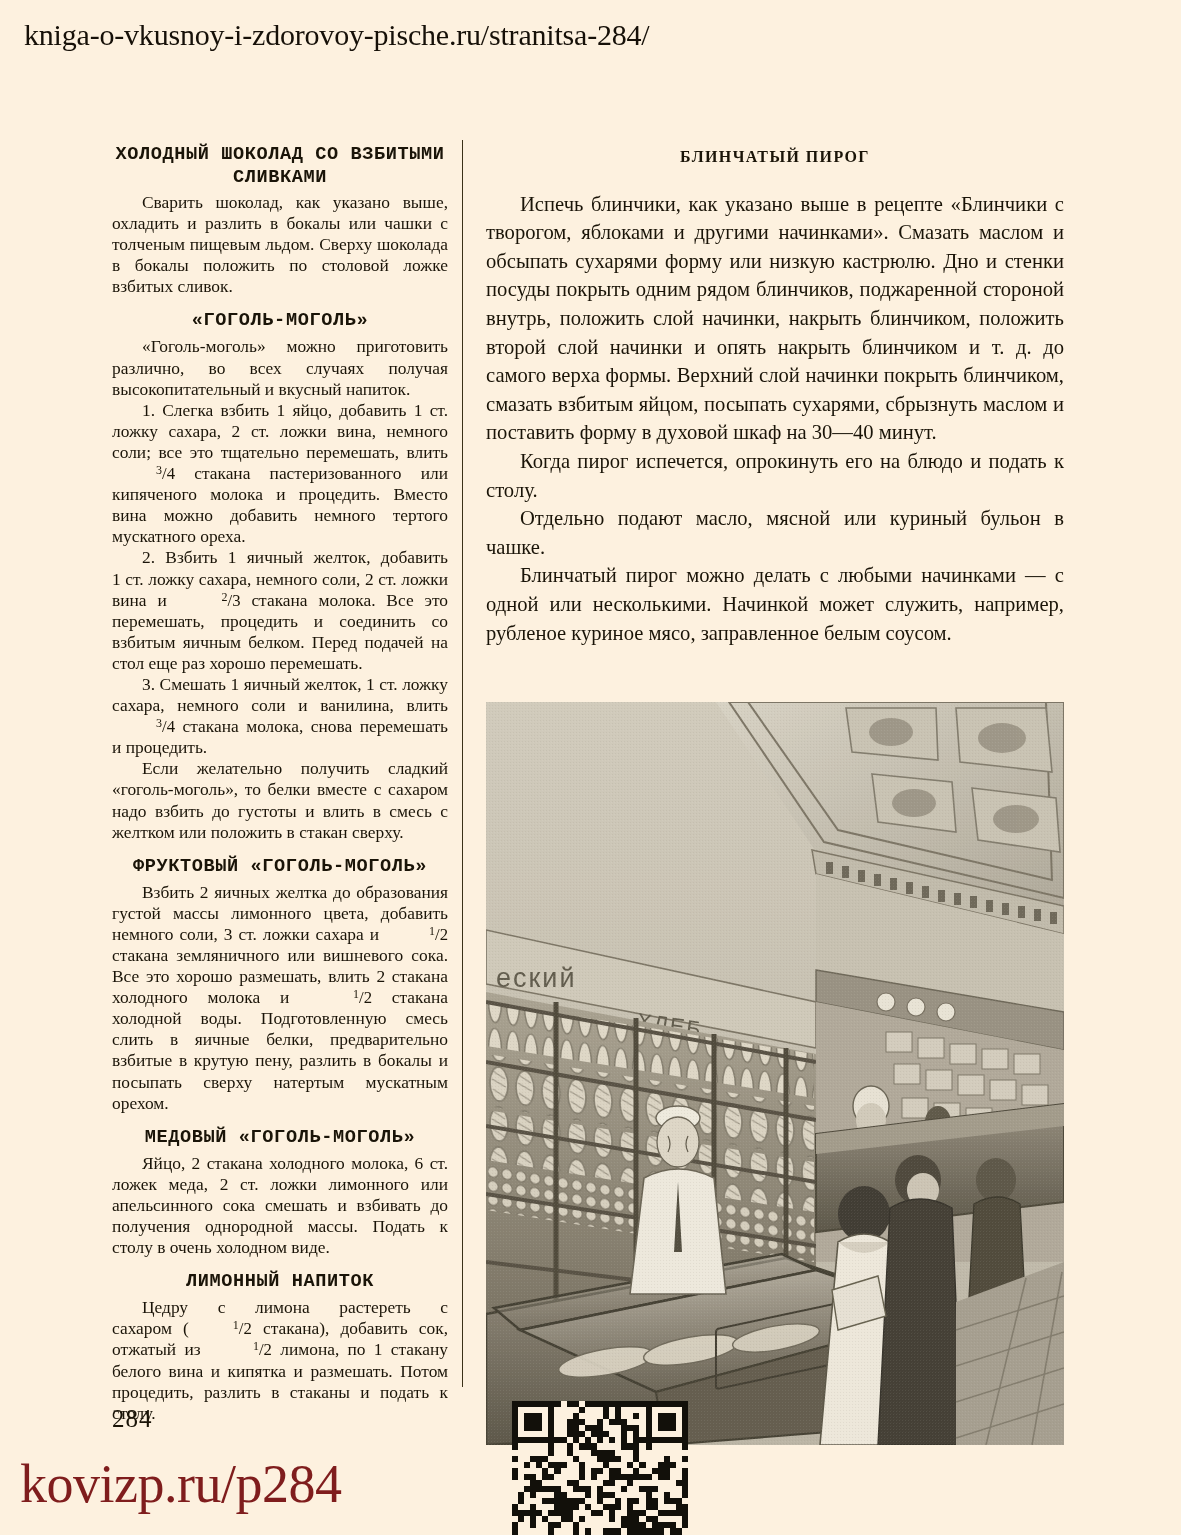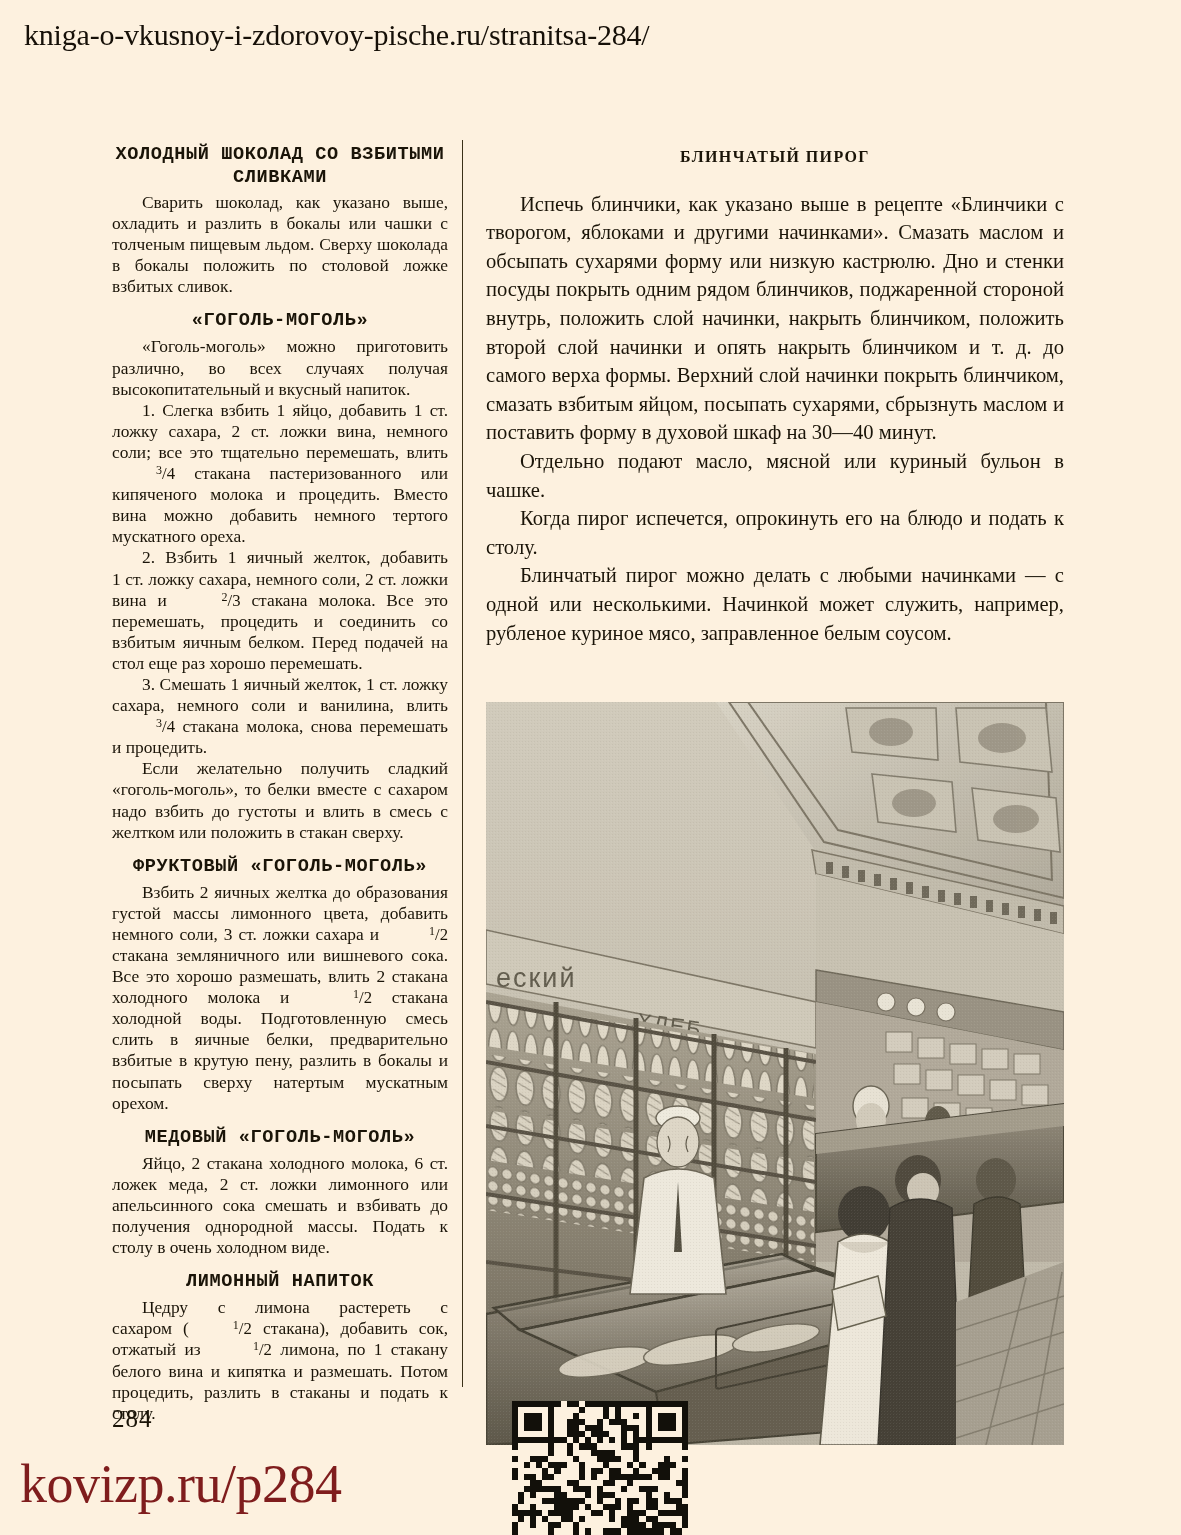--- a/index.html
+++ b/index.html
@@ -181,22 +181,22 @@
     <h2 class="h2-gap-b">МЕДОВЫЙ «ГОГОЛЬ-МОГОЛЬ»</h2>
     <p>Яйцо, 2 стакана холодного молока, 6 ст. ложек меда, 2 ст. ложки лимонного или апельсинного сока смешать и взбивать до получения однородной массы. Подать к столу в очень холодном виде.</p>
 
     <h2 class="h2-gap-b">ЛИМОННЫЙ НАПИТОК</h2>
     <p>Цедру с лимона растереть с сахаром&nbsp;(<span class="frac"><sup>1</sup>/2</span> стакана), добавить сок, отжатый из <span class="frac"><sup>1</sup>/2</span> лимона, по 1&nbsp;стакану белого вина и кипятка и размешать. Потом процедить, разлить в стаканы и подать к столу.</p>
   </div>
 
   <div class="col-right">
     <h2>БЛИНЧАТЫЙ ПИРОГ</h2>
     <p>Испечь блинчики, как указано выше в рецепте «Блинчики с творогом, яблоками и другими начинками». Смазать маслом и обсыпать сухарями форму или низкую кастрюлю. Дно и стенки посуды покрыть одним рядом блинчиков, поджаренной стороной внутрь, положить слой начинки, накрыть блинчиком, положить второй слой начинки и опять накрыть блинчиком и т. д. до самого верха формы. Верхний слой начинки покрыть блинчиком, смазать взбитым яйцом, посыпать сухарями, сбрызнуть маслом и поставить форму в духовой шкаф на 30—40 минут.</p>
+    <p>Когда пирог испечется, опрокинуть его на блюдо и подать к столу.</p>
     <p>Отдельно подают масло, мясной или куриный бульон в чашке.</p>
-    <p>Когда пирог испечется, опрокинуть его на блюдо и подать к столу.</p>
     <p>Блинчатый пирог можно делать с любыми начинками — с одной или несколькими. Начинкой может служить, например, рубленое куриное мясо, заправленное белым соусом.</p>
   </div>
 
   <div class="photo">
     <svg width="578" height="743" viewBox="0 0 578 743" xmlns="http://www.w3.org/2000/svg">
       <defs>
         <linearGradient id="wall" x1="0" y1="0" x2="0" y2="1">
           <stop offset="0" stop-color="#cfc9bb"></stop>
           <stop offset="1" stop-color="#b6b0a1"></stop>
         </linearGradient>

